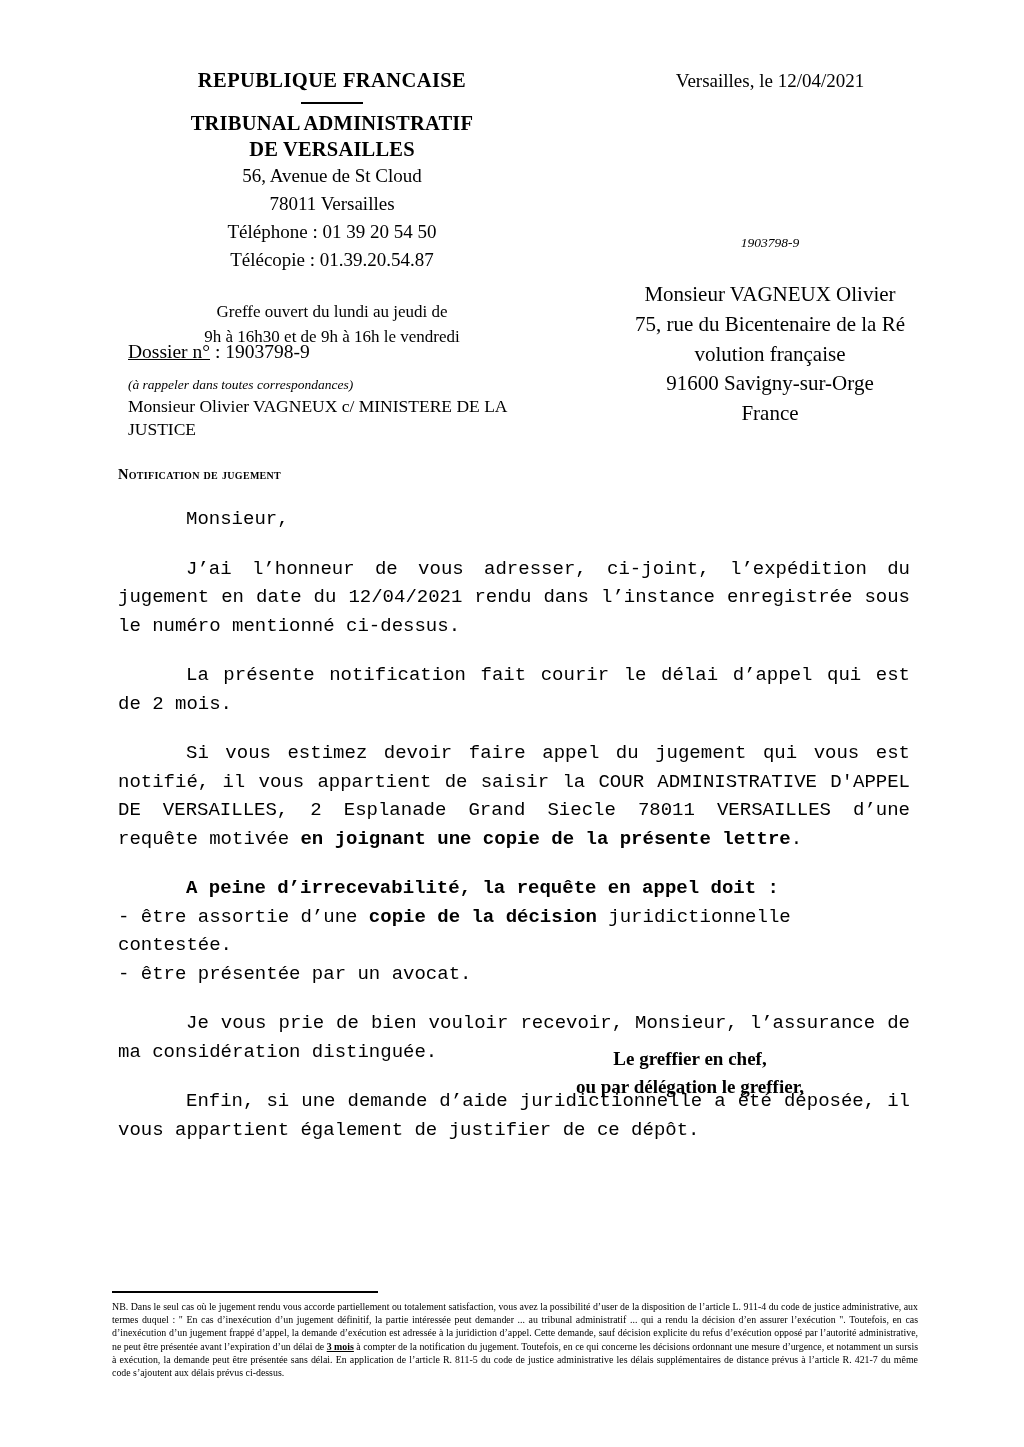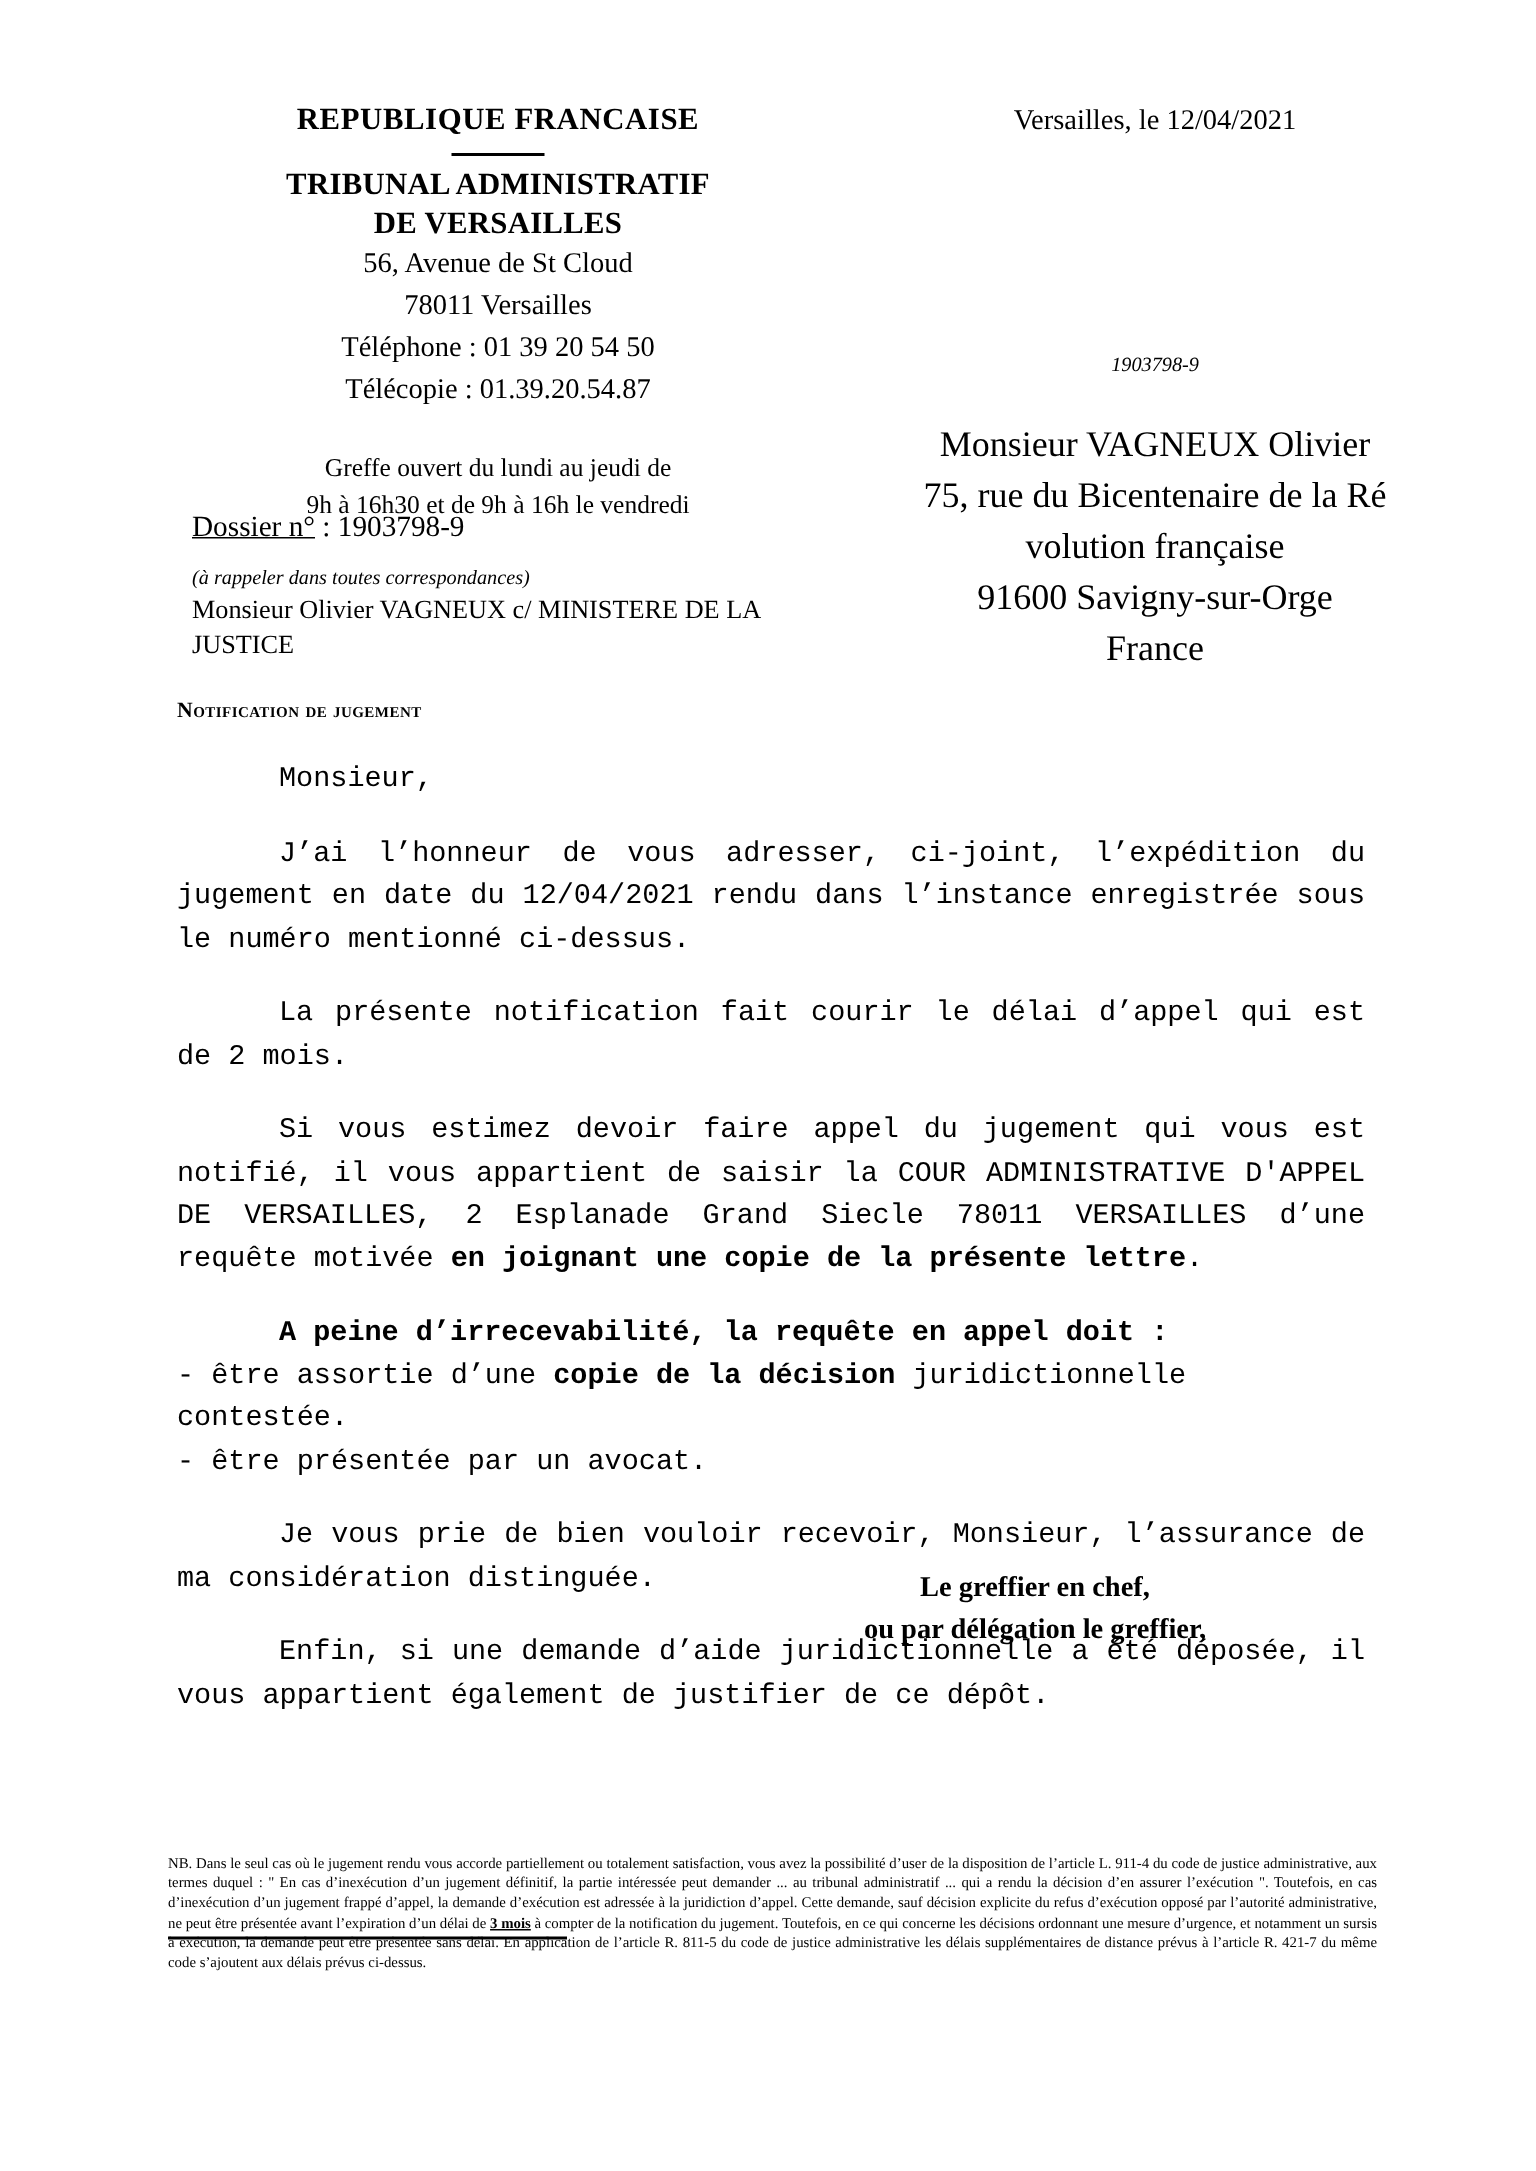--- a/index.html
+++ b/index.html
@@ -101,21 +101,21 @@
     text-align: center;
     font-size: 13.5px;
     font-style: italic;
   }
   .recipient {
     position: absolute;
     left: 560px;
     top: 280px;
     width: 420px;
     text-align: center;
-    font-size: 24px;
+    font-size: 21px;
     line-height: 1.42;
   }
 
   
   .notif-title {
     position: absolute;
     left: 118px;
     top: 466px;
     font-size: 14.5px;
     font-weight: bold;
@@ -178,21 +178,21 @@
     position: absolute;
     left: 112px;
     top: 1291px;
     width: 266px;
     height: 2px;
     background: #000;
   }
   .footnote {
     position: absolute;
     left: 112px;
-    top: 1236px;
+    top: 1300px;
     width: 806px;
     font-size: 9.9px;
     line-height: 1.33;
     text-align: justify;
     text-justify: inter-word;
   }
   .footnote .u-bold {
     font-weight: bold;
     text-decoration: underline;
   }

